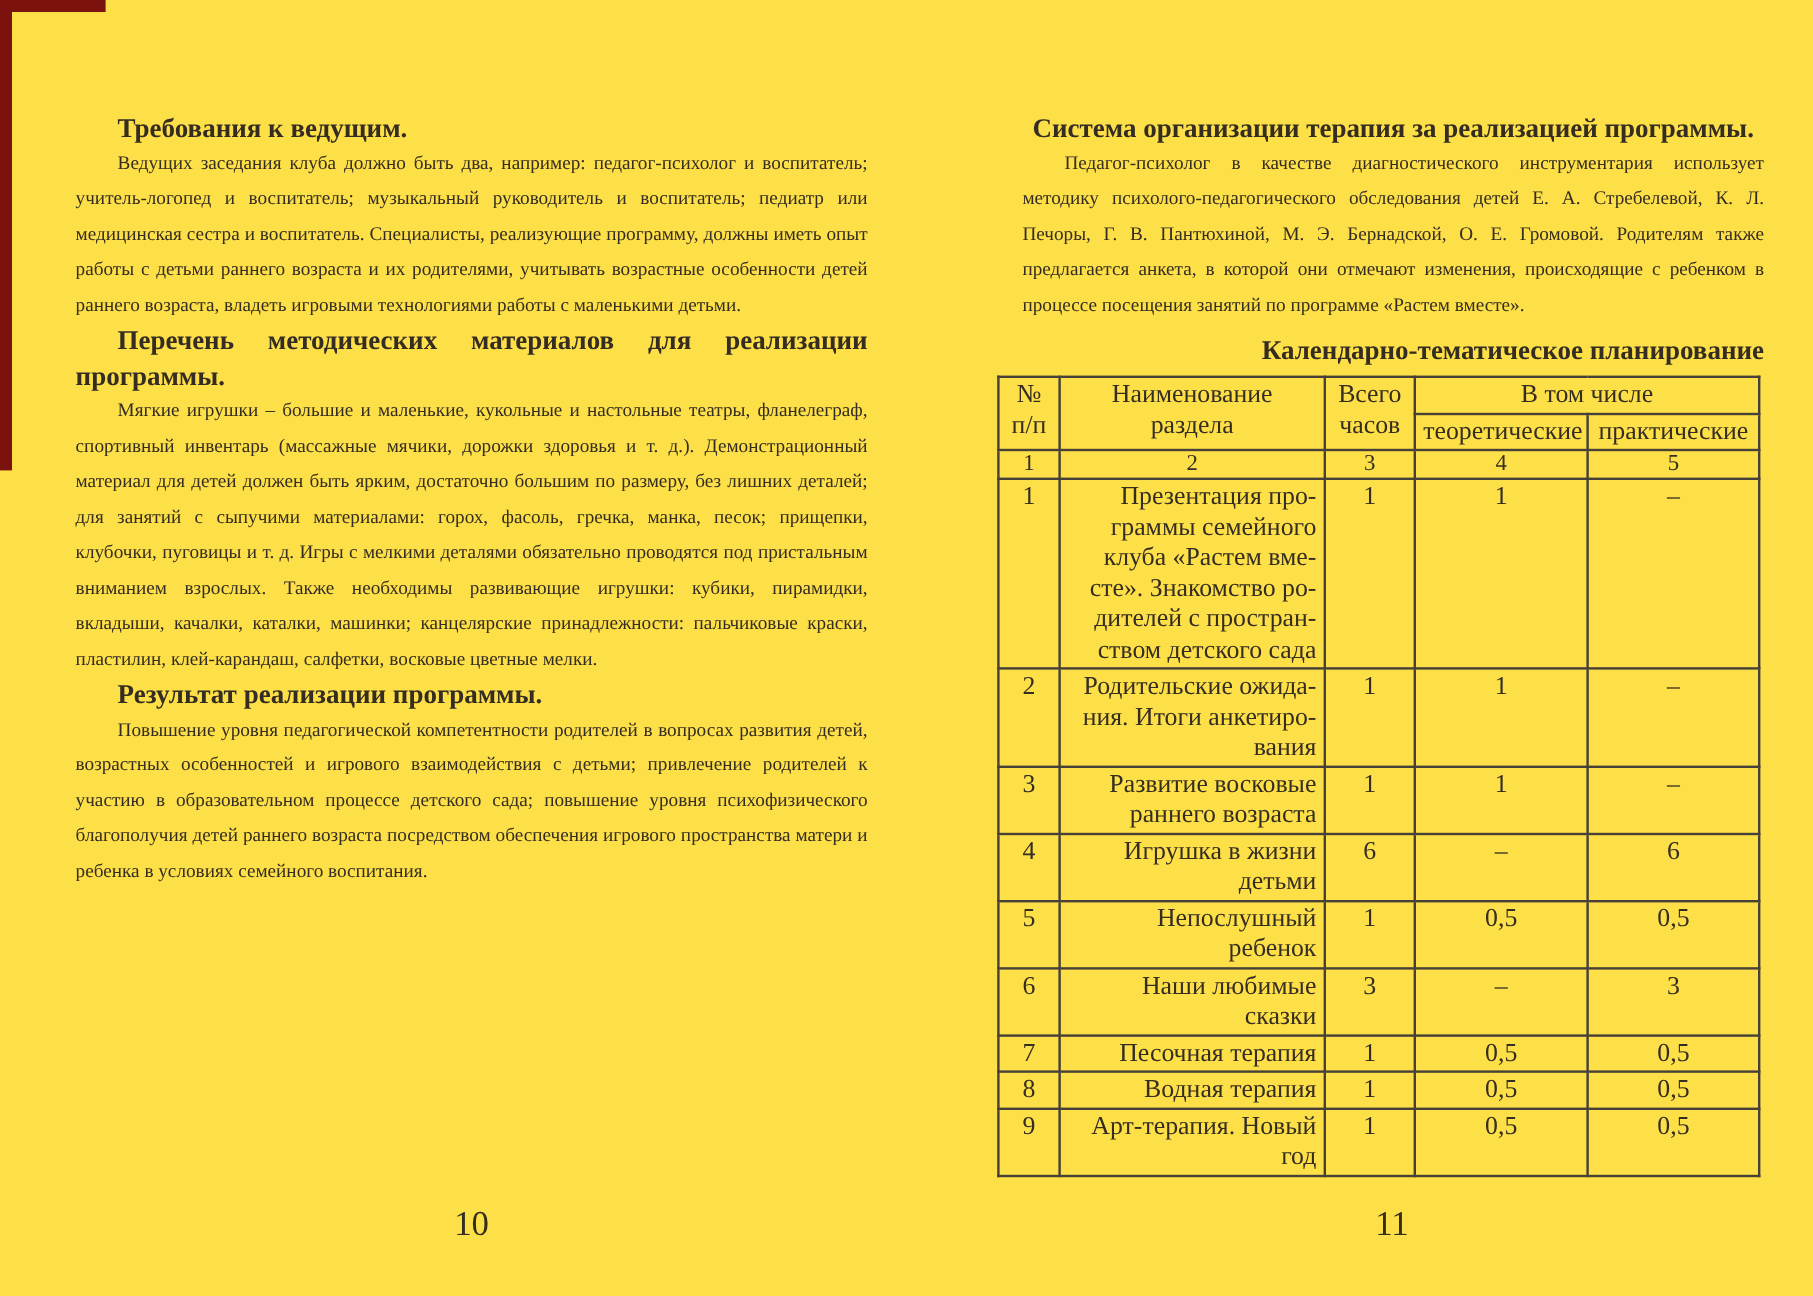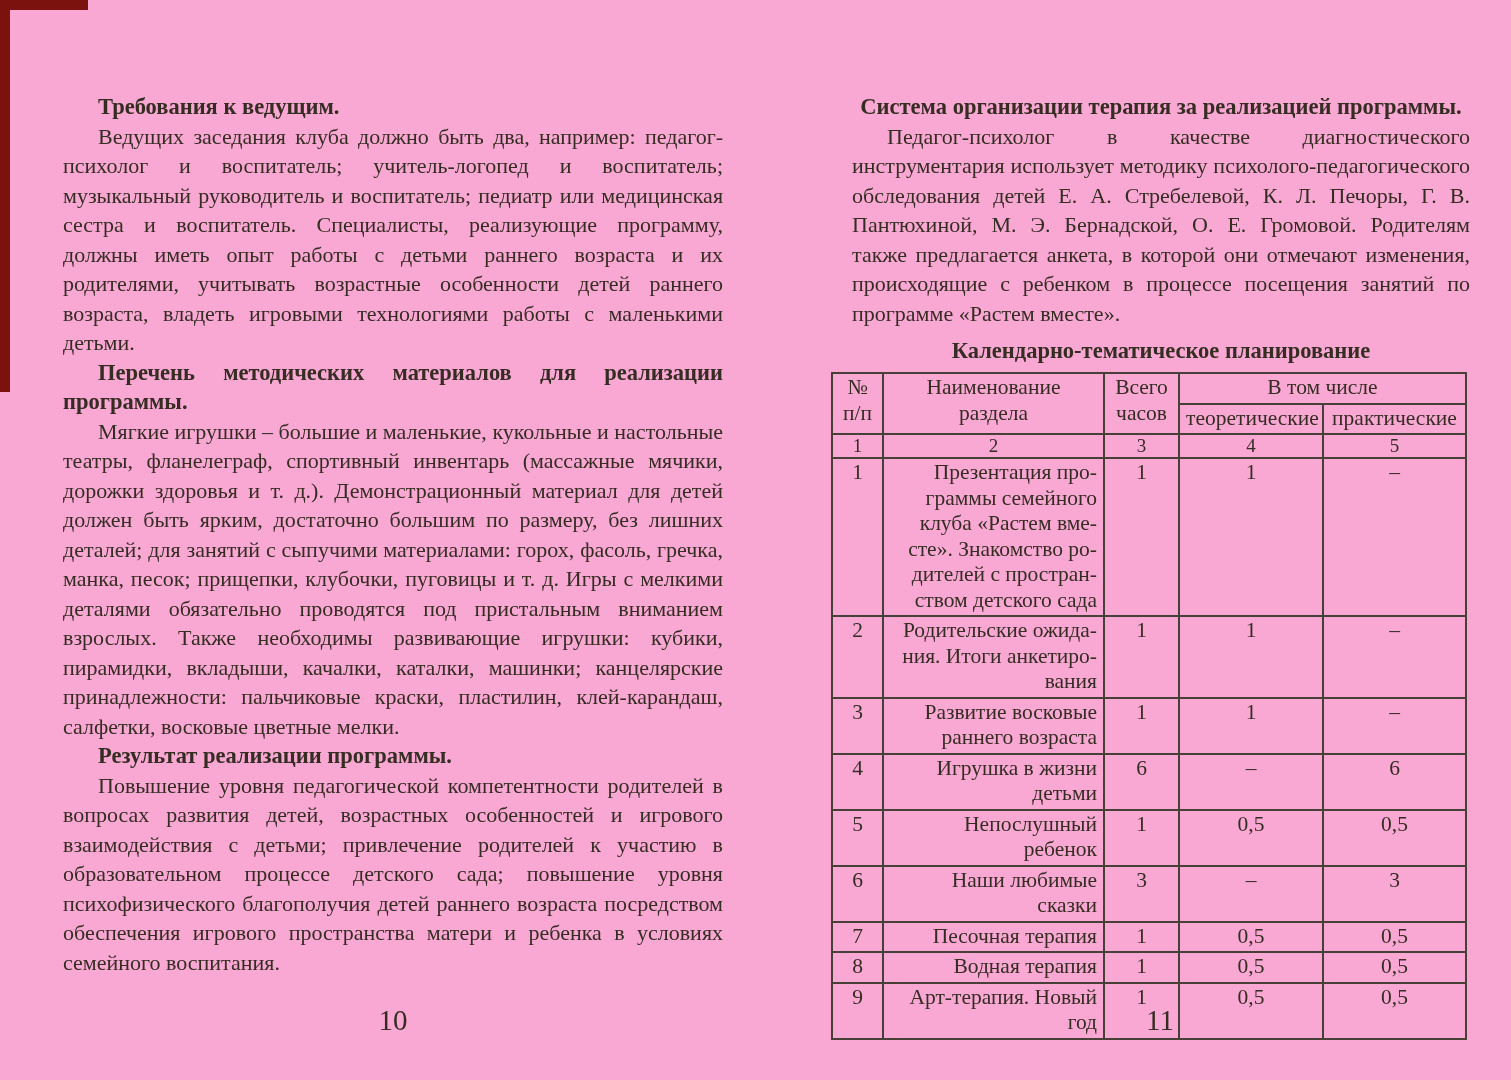--- a/index.html
+++ b/index.html
@@ -1,44 +1,44 @@
 <!DOCTYPE html>
 <html lang="ru"><head>
 <meta charset="utf-8">
 <style>
   html,body{margin:0;padding:0;background:#ffffff;}
   .canvas{
     position:relative;
     width:1511px;height:1080px;
-    background:#f9a8d4;
+    background:#fde047;
     font-family:"Liberation Serif", serif;
     color:#352c22;
     overflow:hidden;
   }
   
   .corner-v{position:absolute;left:0;top:0;width:10px;height:392px;background:#7b120d;}
   .corner-h{position:absolute;left:0;top:0;width:88px;height:10px;background:#7b120d;}
 
   .page{position:absolute;top:92px;}
   .page-left{left:63px;width:660px;}
   .page-right{left:852px;width:618px;}
 
   .page h2{
     margin:0;font-size:22.5px;line-height:29.5px;font-weight:bold;
     text-indent:35px;text-align:justify;
   }
   .page p{
-    margin:0;font-size:22px;line-height:29.5px;
+    margin:0;font-size:16px;line-height:29.5px;
     text-align:justify;text-indent:35px;
     hyphens:auto;-webkit-hyphens:auto;
   }
   .page-right h2.centered{text-indent:0;text-align:center;}
 
   .tbl-title{
-    text-align:center;font-weight:bold;font-size:22.5px;line-height:29px;
+    text-align:right;font-weight:bold;font-size:22.5px;line-height:29px;
     margin:8px 0 7px 0;
   }
   table.plan{
     border-collapse:collapse;table-layout:fixed;
     width:634px;margin-left:-21px;
     font-size:21.5px;line-height:25.5px;color:#352c22;
   }
   table.plan td{
     border:2px solid #474038;
     padding:1px 6px 2px 6px;

